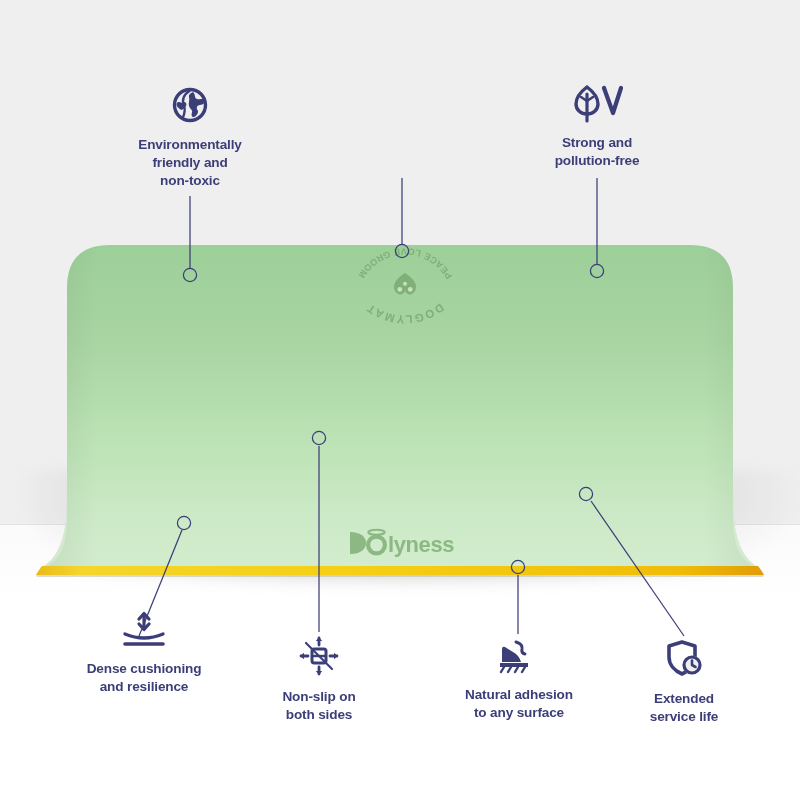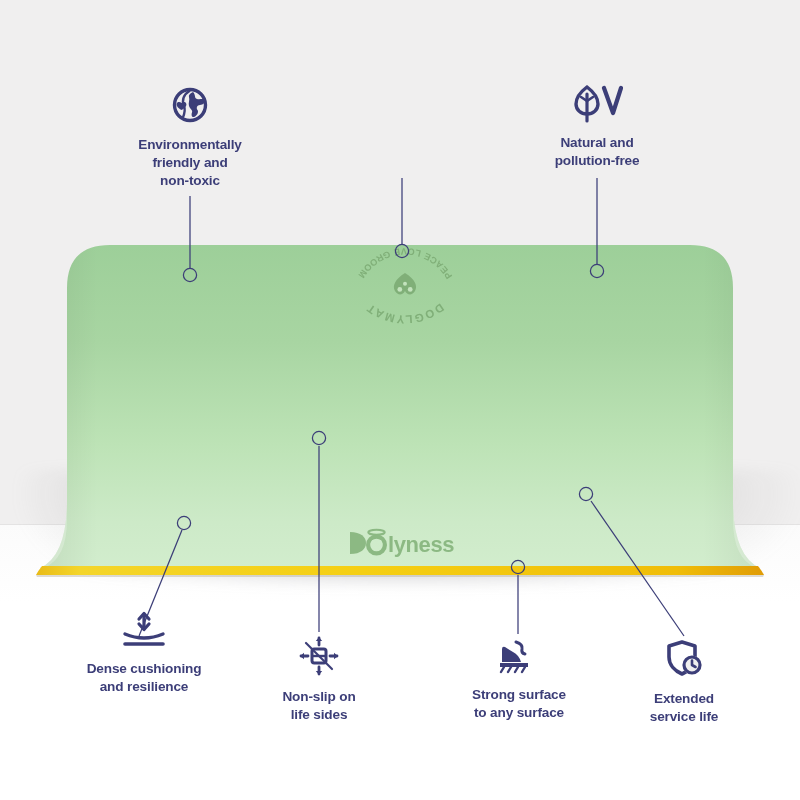--- a/index.html
+++ b/index.html
@@ -214,21 +214,21 @@
 
 
   <div class="feat f-nat">
     <svg class="ico" width="52" height="40" viewBox="0 0 52 40">
       <path d="M 16 3 C 8 9 5 15 5 20 C 5 26 10 30 16 30 C 22 30 27 26 27 20 C 27 15 24 9 16 3 Z" fill="none" stroke="#3c3e78" stroke-width="3.4"></path>
       <line x1="16" y1="10" x2="16" y2="37" stroke="#3c3e78" stroke-width="3.2" stroke-linecap="round"></line>
       <line x1="16" y1="17" x2="10" y2="13" stroke="#3c3e78" stroke-width="2.6" stroke-linecap="round"></line>
       <line x1="16" y1="17" x2="22" y2="13" stroke="#3c3e78" stroke-width="2.6" stroke-linecap="round"></line>
       <path d="M 33 4 L 42 29 L 50 4" fill="none" stroke="#3c3e78" stroke-width="4.2" stroke-linecap="round" stroke-linejoin="round"></path>
     </svg>
-    <div class="txt">Natural and
+    <div class="txt">Strong and
 pollution-free</div>
   </div>
 
   <div class="feat f-dense">
     <svg class="ico" width="54" height="40" viewBox="0 0 54 40">
       <g stroke="#3c3e78" stroke-width="3.2" stroke-linecap="round" fill="none">
         <line x1="27" y1="4" x2="27" y2="19"></line>
         <path d="M 22 9 L 27 3.5 L 32 9" stroke-linejoin="round"></path>
         <path d="M 22 14 L 27 19.5 L 32 14" stroke-linejoin="round"></path>
       </g>
@@ -252,39 +252,39 @@
         <path d="M 20.8 37 L 24 40.8 L 27.2 37" fill="#3c3e78" stroke="none"></path>
         <line x1="13" y1="22" x2="6" y2="22"></line>
         <path d="M 9 18.8 L 5.2 22 L 9 25.2" fill="#3c3e78" stroke="none"></path>
         <line x1="35" y1="22" x2="42" y2="22"></line>
         <path d="M 39 18.8 L 42.8 22 L 39 25.2" fill="#3c3e78" stroke="none"></path>
       </g>
 
       <line x1="11" y1="9" x2="37" y2="35" stroke="#3c3e78" stroke-width="2.2" stroke-linecap="round"></line>
     </svg>
     <div class="txt">Non-slip on
-life sides</div>
+both sides</div>
   </div>
 
   <div class="feat f-adh">
     <svg class="ico" width="50" height="40" viewBox="0 0 50 40">
 
       <path d="M 8 26 L 8 13 Q 8 10 11 11 L 19 16 Q 25 19 27 26 Z" fill="#3c3e78"></path>
       <path d="M 22 6 Q 29 8 28 13 Q 27 17 31 18" fill="none" stroke="#3c3e78" stroke-width="3" stroke-linecap="round"></path>
 
       <path d="M 6 27 L 34 27 L 34 31 L 6 31 Z" fill="#3c3e78"></path>
 
       <g stroke="#3c3e78" stroke-width="2.4" stroke-linecap="round">
         <line x1="10" y1="31" x2="7" y2="36"></line>
         <line x1="17" y1="31" x2="14" y2="36"></line>
         <line x1="24" y1="31" x2="21" y2="36"></line>
         <line x1="31" y1="31" x2="28" y2="36"></line>
       </g>
     </svg>
-    <div class="txt">Strong surface
+    <div class="txt">Natural adhesion
 to any surface</div>
   </div>
 
   <div class="feat f-ext">
     <svg class="ico" width="46" height="42" viewBox="0 0 46 42">
       <path d="M 21 4 L 34 8 L 34 19 C 34 27 28 33 21 36 C 14 33 8 27 8 19 L 8 8 Z" fill="none" stroke="#3c3e78" stroke-width="3.6" stroke-linejoin="round"></path>
       <circle cx="31" cy="27" r="9.5" fill="#f0efef"></circle>
       <circle cx="31" cy="27" r="8" fill="none" stroke="#3c3e78" stroke-width="3.2"></circle>
       <path d="M 31 22.5 L 31 27 L 34.5 29" fill="none" stroke="#3c3e78" stroke-width="2.6" stroke-linecap="round" stroke-linejoin="round"></path>
     </svg>

